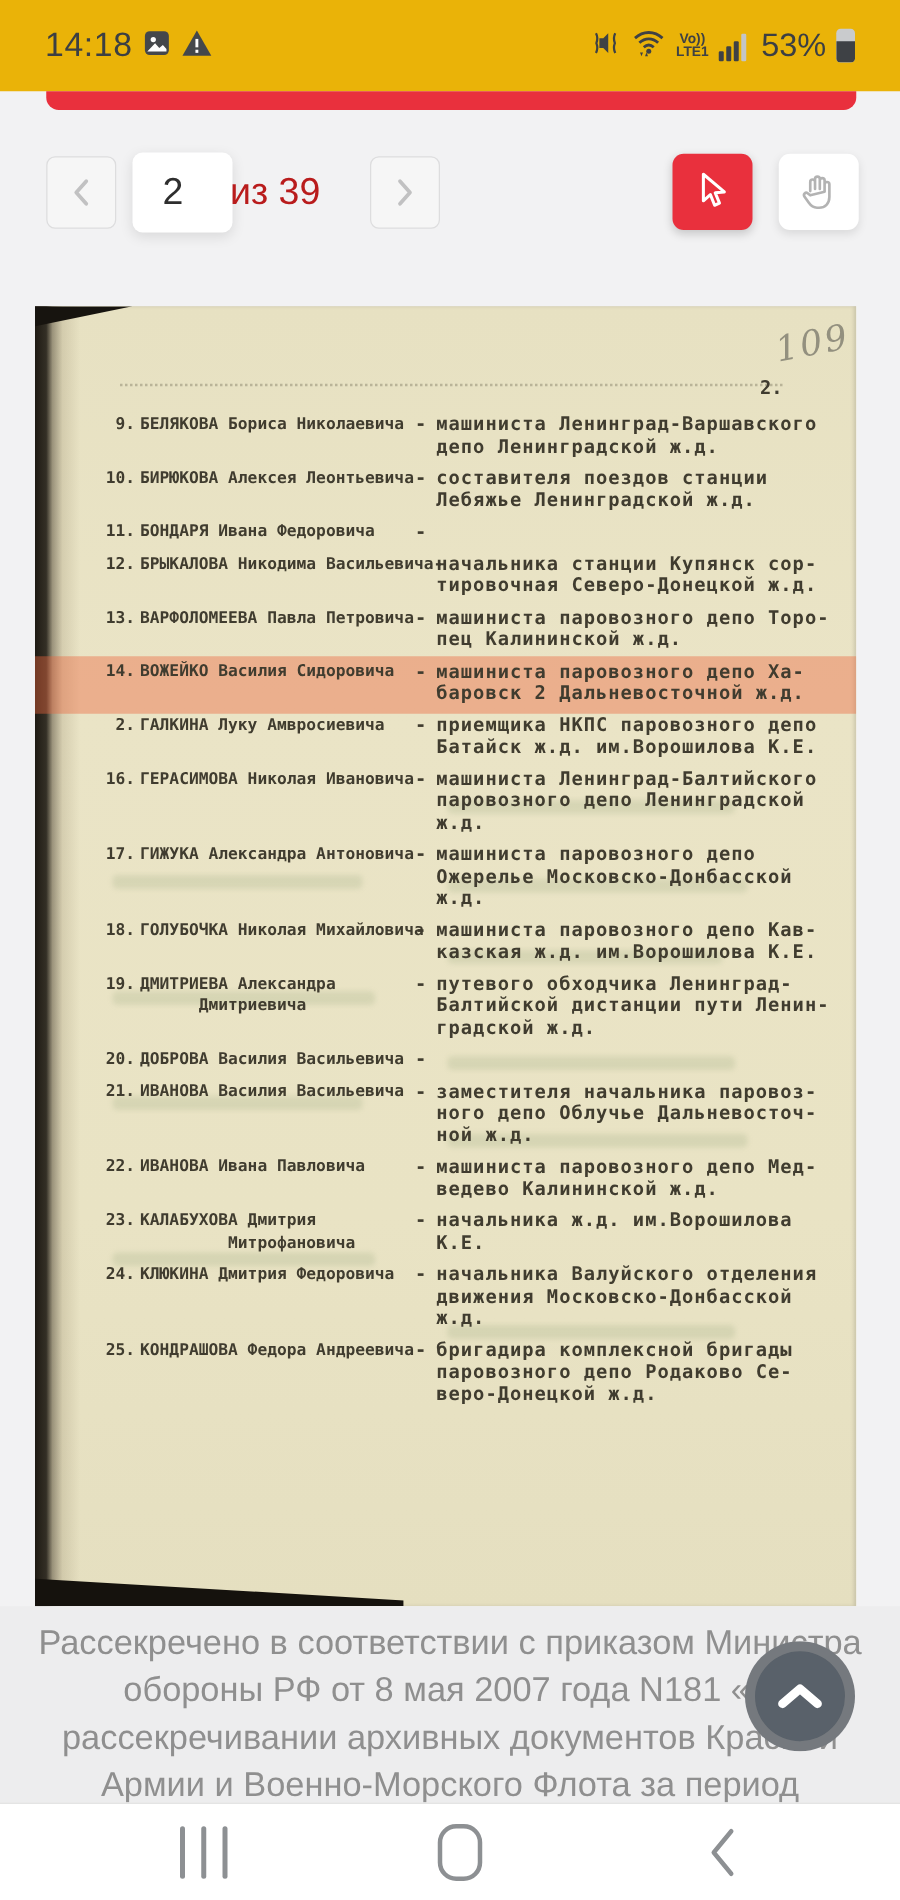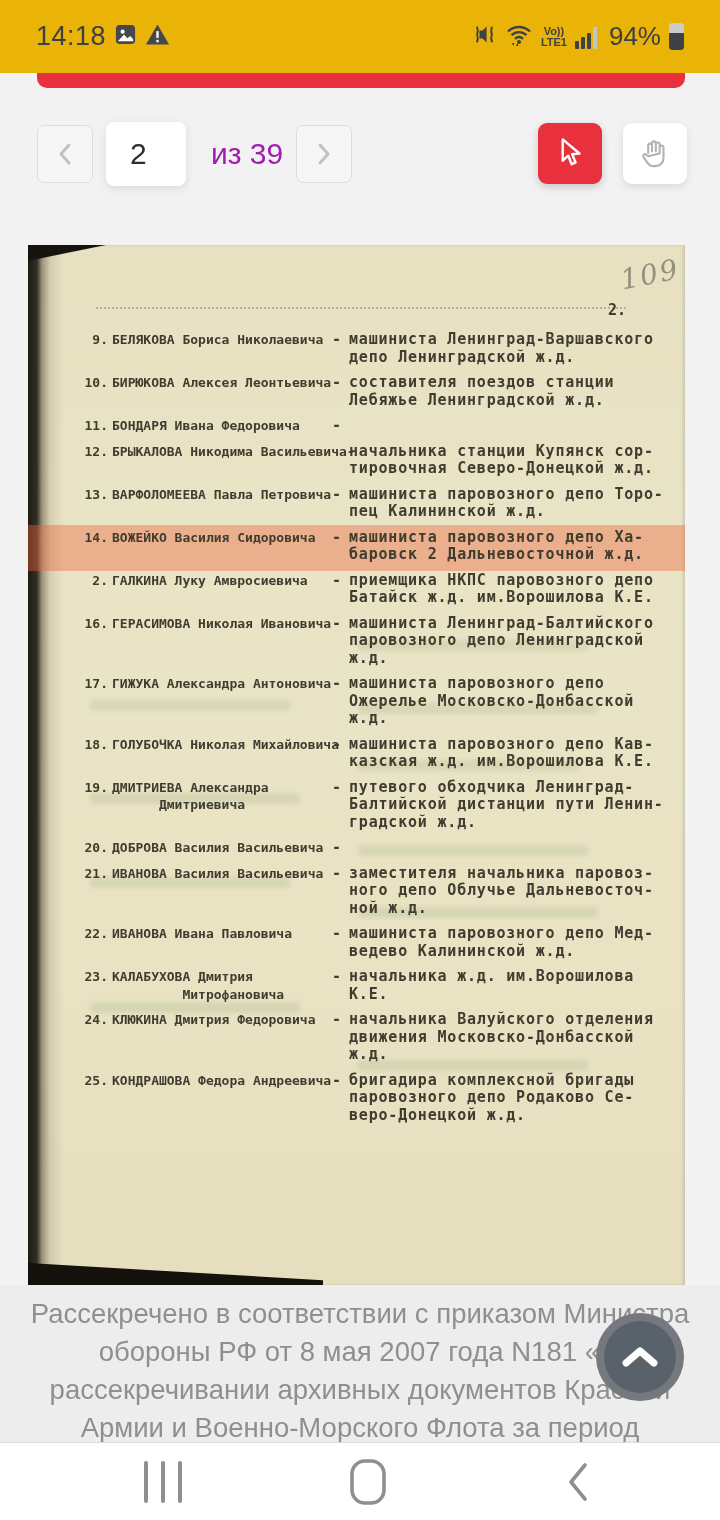--- a/index.html
+++ b/index.html
@@ -44,22 +44,22 @@
   }
   .pg-btn.prev { left:37px; }
   .pg-btn.next { left:296px; }
   .pg-input {
     position:absolute; left:106px; top:0; width:80px; height:64px;
     background:#ffffff; border:none; border-radius:8px;
     box-shadow:0 3px 10px rgba(0,0,0,.10);
     font-size:30px; color:#2e2e2e; padding-left:24px;
     font-family:"Liberation Sans",sans-serif;
   }
-  .pg-label { position:absolute; left:211px; top:0; height:64px; line-height:64px;
-    font-size:30px; color:#a21caf; }
+  .pg-label { position:absolute; left:184px; top:0; height:64px; line-height:64px;
+    font-size:30px; color:#b91c1c; }
   .tool-btn {
     position:absolute; top:1px; width:64px; height:61px; border-radius:9px;
     display:flex; align-items:center; justify-content:center; border:none;
   }
   .tool-btn.pointer { left:538px; box-shadow:0 3px 8px rgba(0,0,0,.18); }
   .tool-btn.hand { left:623px; background:#ffffff; box-shadow:0 3px 8px rgba(0,0,0,.10); }
 
   
   .scan {
     position:absolute; left:28px; top:245px; width:657px; height:1040px;
@@ -166,21 +166,21 @@
     <span class="volte">
       <span>Vo))</span>
       <span>LTE1</span>
     </span>
     <span class="sig-bars">
       <i class="b1"></i>
         <i class="b2"></i>
         <i class="b3"></i>
         <i class="b4"></i>
     </span>
-    <span class="sb-pct">94%</span>
+    <span class="sb-pct">53%</span>
     <span class="battery">
         <i></i>
       </span>
   </div>
 </div>
 
 <div class="red-bar" style="background: rgb(233, 48, 61);"></div>
 
 <div class="toolbar">
   <button class="pg-btn prev">

